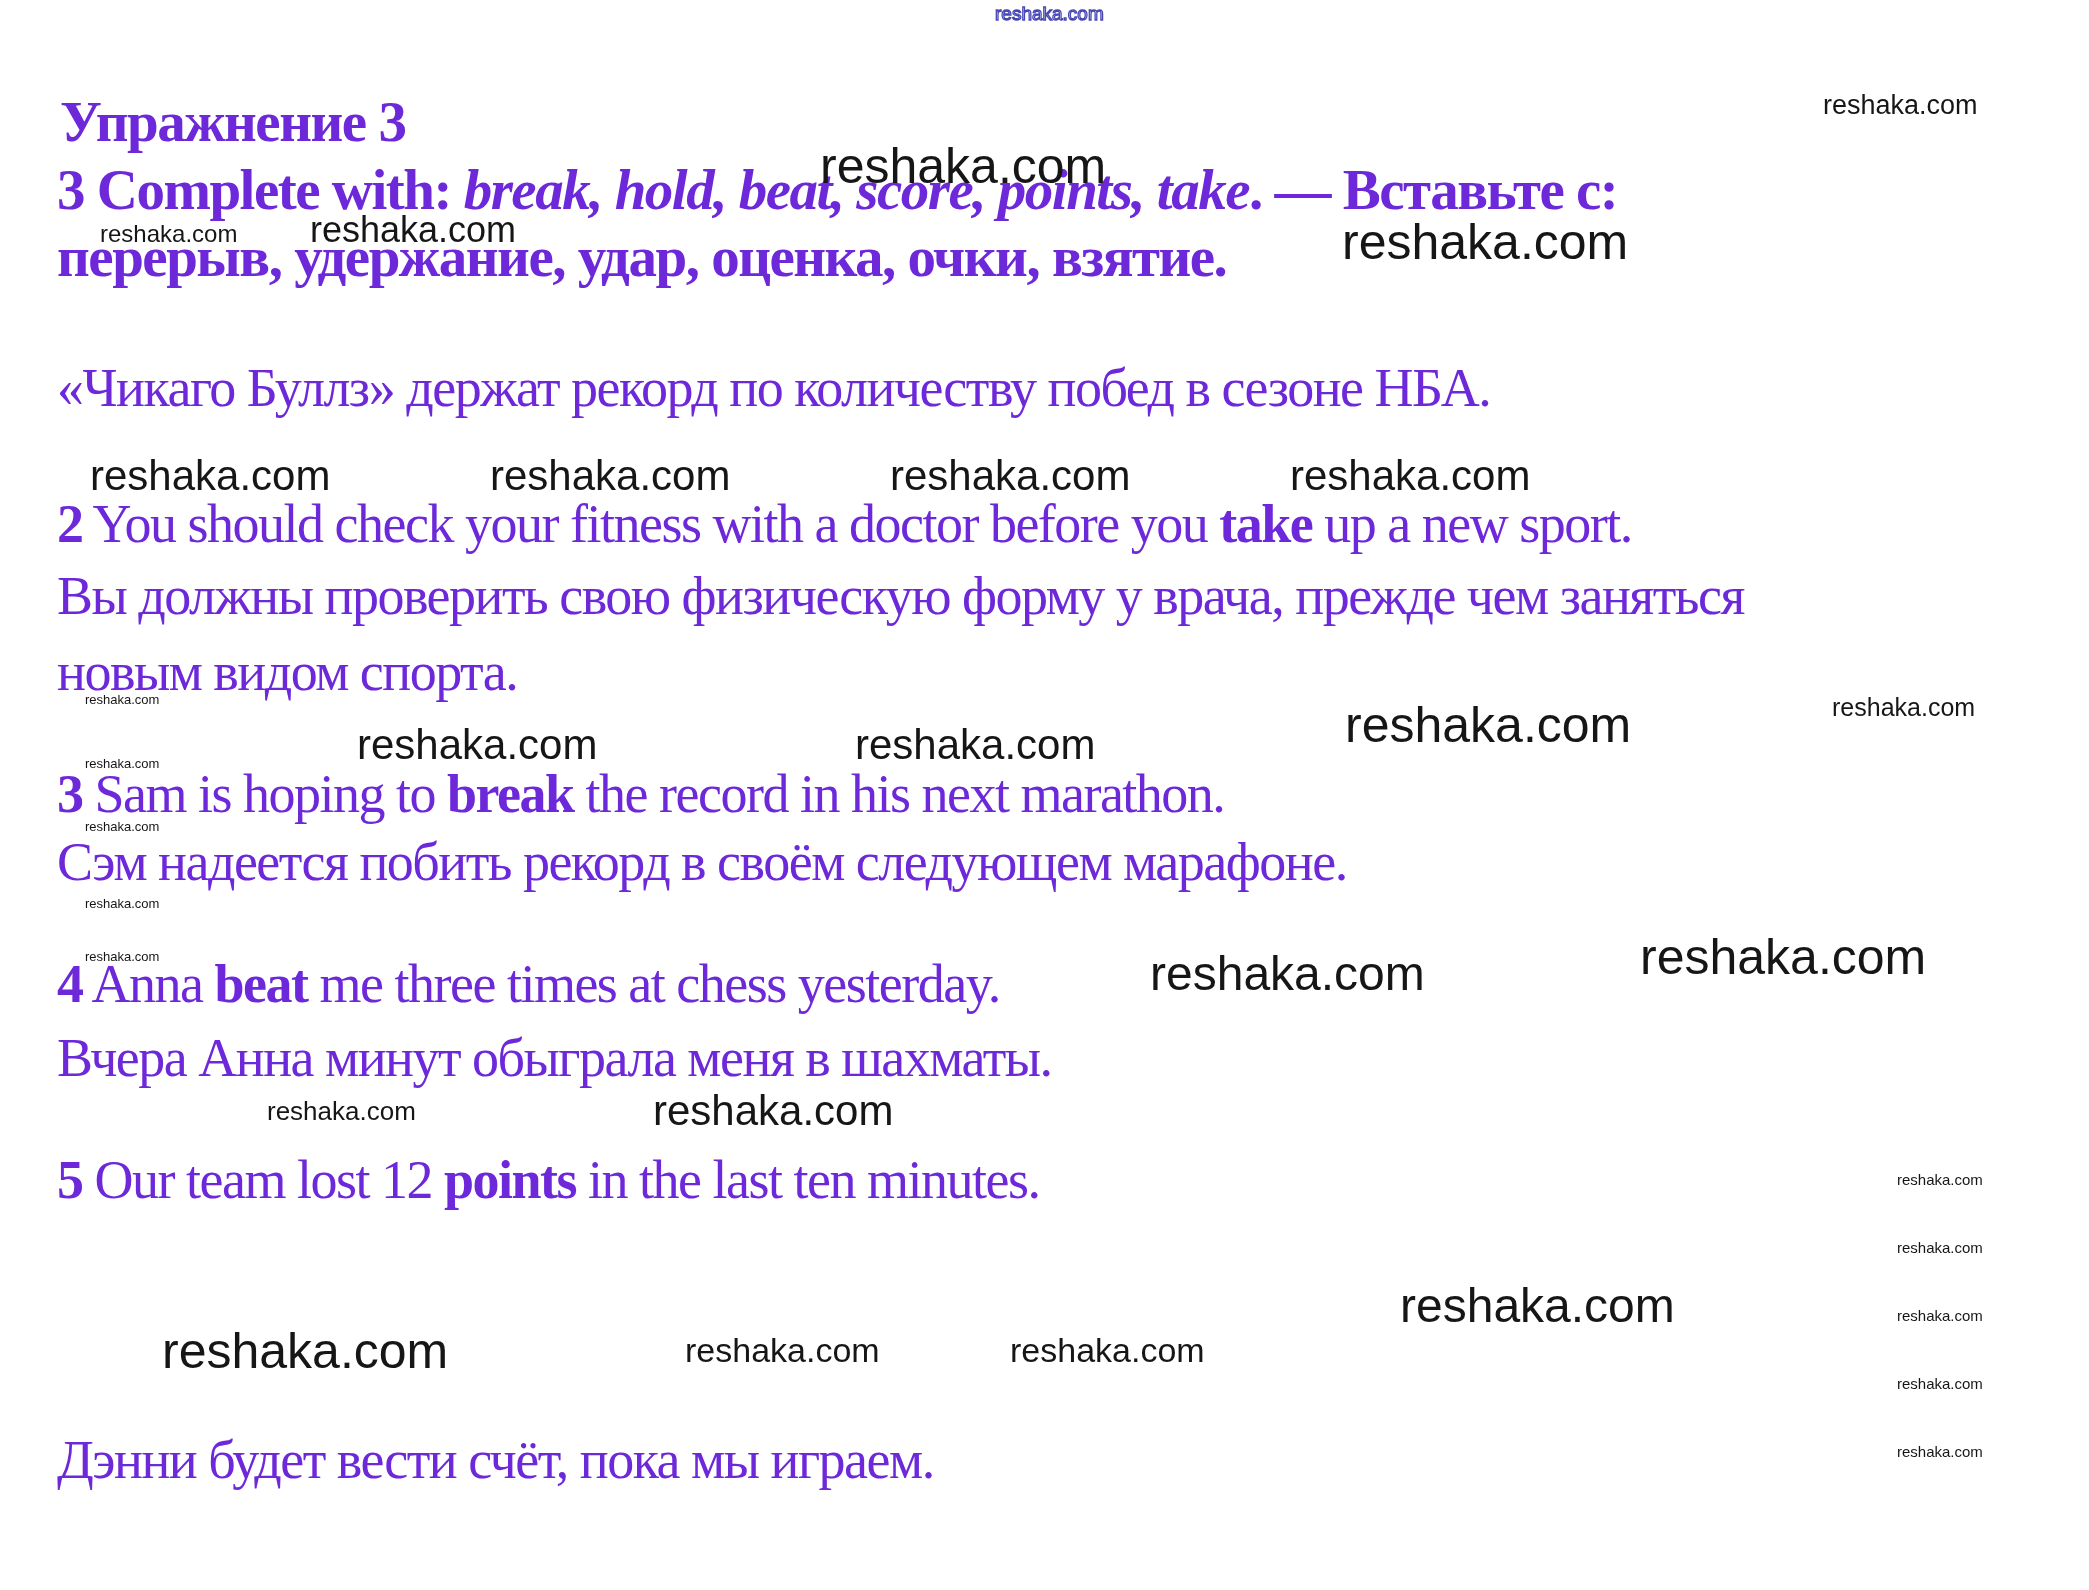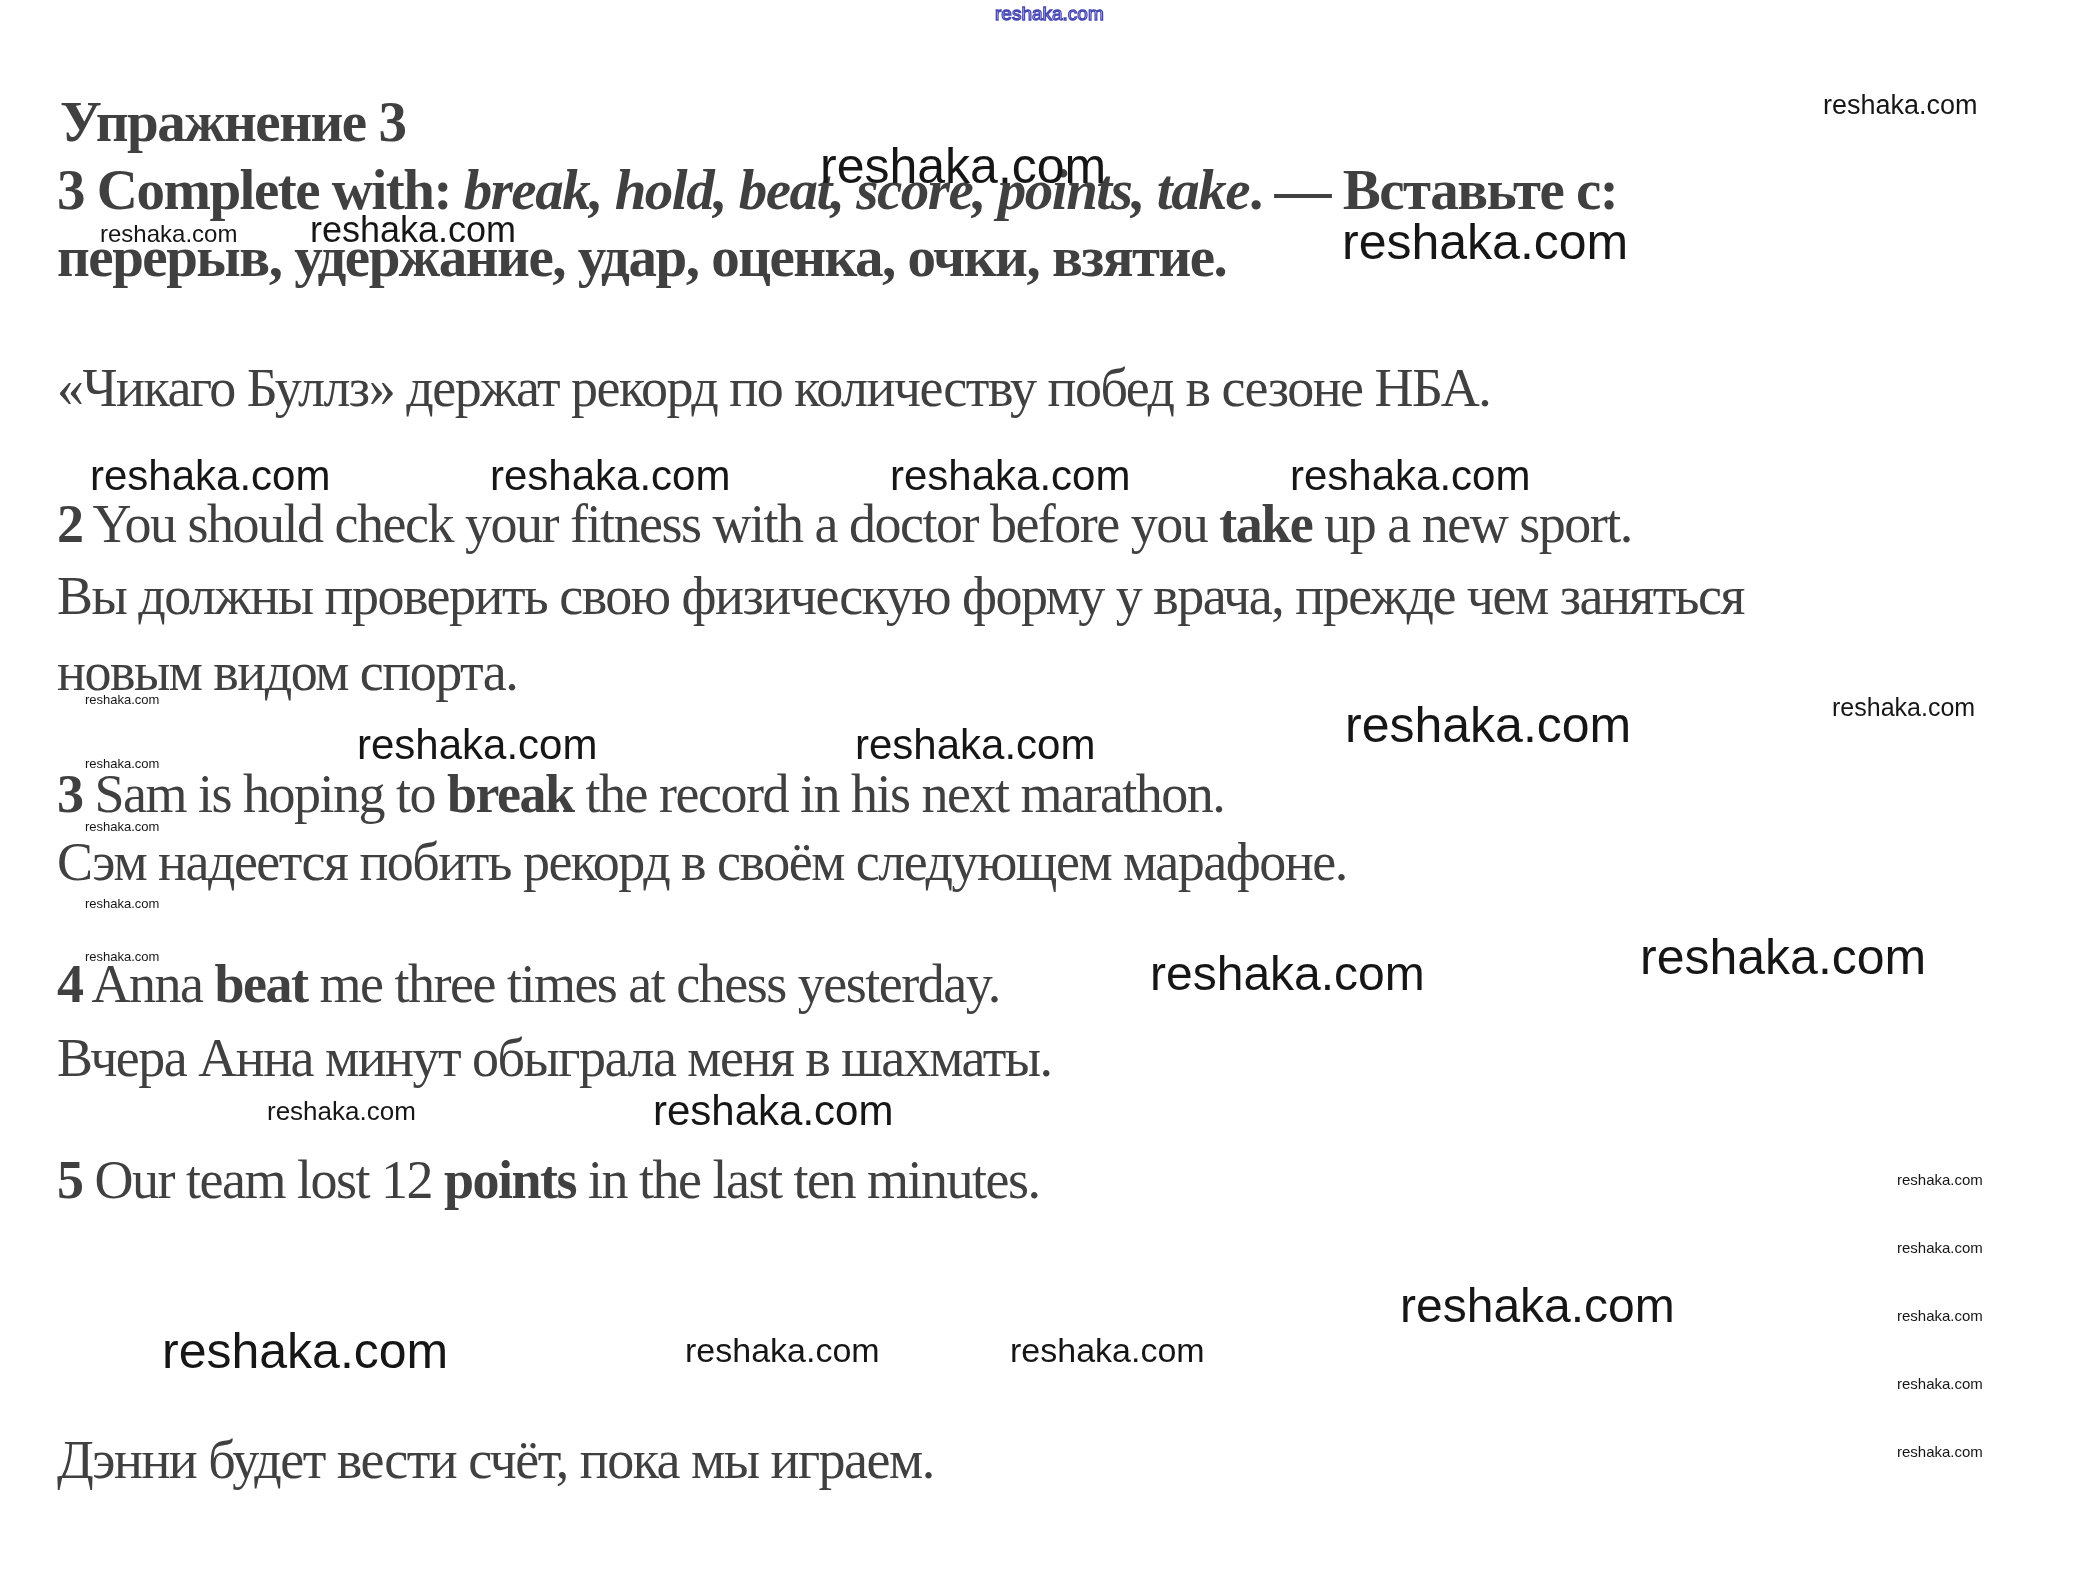--- a/index.html
+++ b/index.html
@@ -10,21 +10,21 @@
     overflow:hidden;
     font-family:"Liberation Serif","DejaVu Serif",serif;
     color:#0d0d0d;
   }
   .line{
     position:absolute;
     white-space:nowrap;
     font-size:54px;
     line-height:1.05;
     letter-spacing:-1.5px;
-    color:#404040;
+    color:#6d28d9;
   }
   .title,.h{ font-weight:bold; font-size:57px; }
   .h .it{ font-style:italic; }
   .line b{ font-weight:bold; }
   .wm{
     position:absolute;
     font-family:"Liberation Sans","DejaVu Sans",sans-serif;
     color:#161616;
     white-space:nowrap;
     line-height:1;

